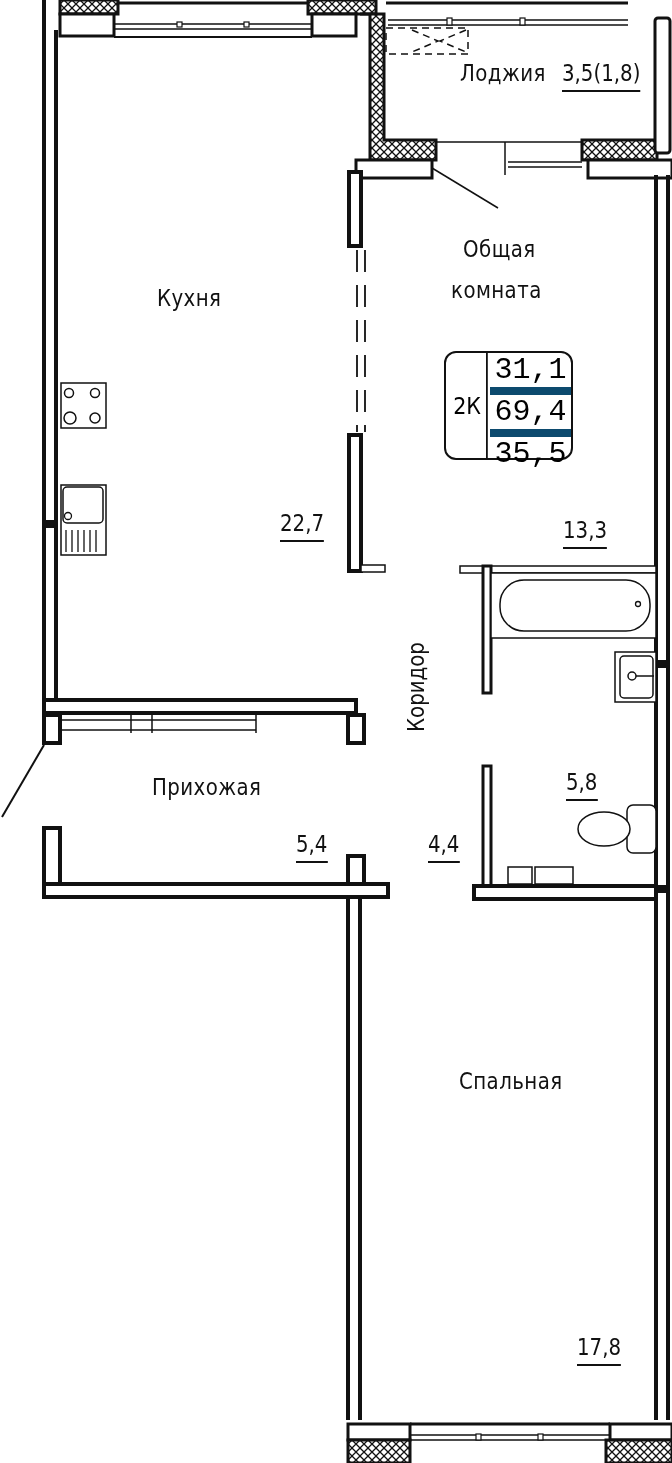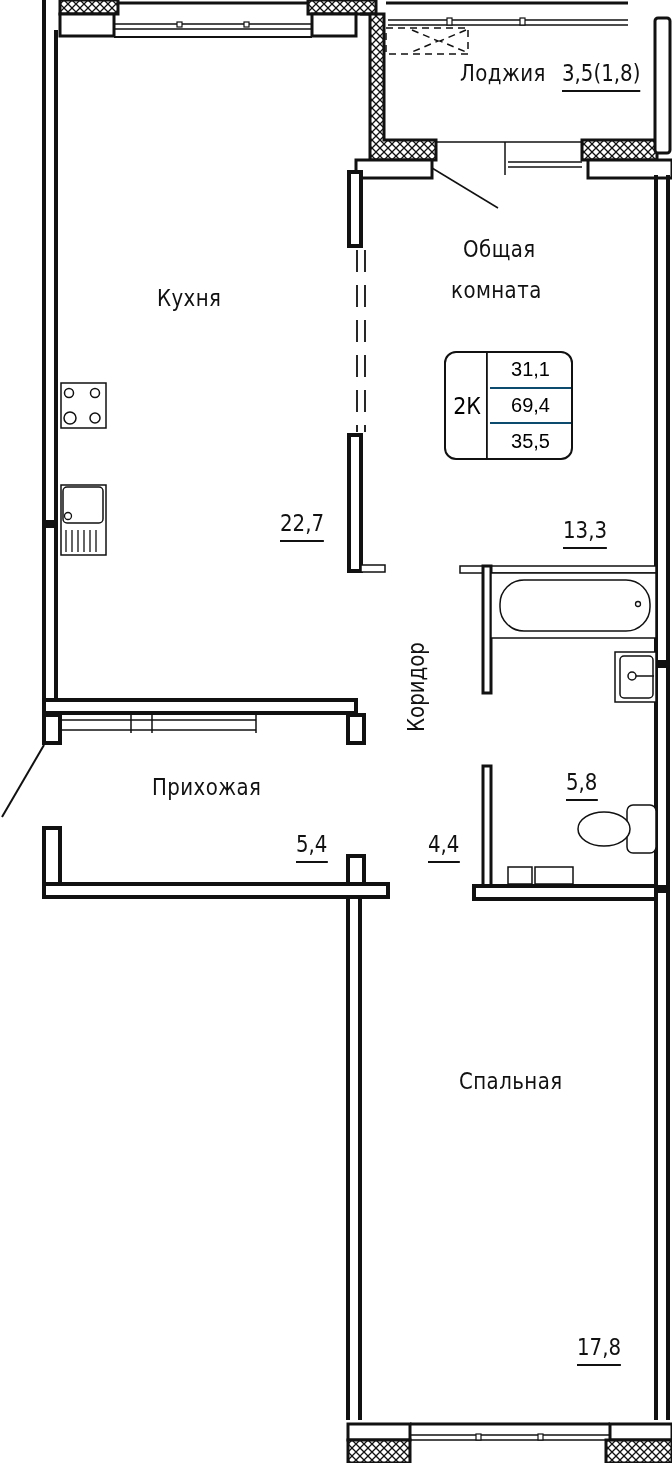--- a/index.html
+++ b/index.html
@@ -4,22 +4,22 @@
 <style>
   html,body{margin:0;padding:0;background:#fff;}
   body{width:672px;height:1463px;position:relative;overflow:hidden;font-family:"DejaVu Sans Condensed","DejaVu Sans",sans-serif;}
   #plan{position:absolute;left:0;top:0;}
   .lbl{position:absolute;font-family:"DejaVu Sans","Liberation Sans",sans-serif;font-size:23px;color:#111;letter-spacing:0.5px;transform:scaleX(0.86);transform-origin:left top;white-space:nowrap;line-height:1;}
   .area{position:absolute;font-family:"DejaVu Sans","Liberation Sans",sans-serif;font-size:23px;color:#111;transform:scaleX(0.86);transform-origin:left top;white-space:nowrap;line-height:1;padding-bottom:5px;border-bottom:2px solid #111;}
   .vert{position:absolute;font-family:"DejaVu Sans","Liberation Sans",sans-serif;font-size:23px;color:#111;transform:rotate(-90deg) scaleX(0.86);transform-origin:left top;white-space:nowrap;line-height:1;}
   .info{position:absolute;left:444px;top:351px;width:129px;height:109px;border:2px solid #111;border-radius:12px;box-sizing:border-box;display:flex;}
   .info .type{width:42px;border-right:2px solid #111;display:flex;align-items:center;justify-content:center;font-family:"DejaVu Sans",sans-serif;font-size:23px;transform:scaleX(0.9);}
   .info .vals{flex:1;display:flex;flex-direction:column;}
-  .info .vals div{flex:1;display:flex;align-items:center;justify-content:center;font-family:Liberation Sans, sans-serif;font-size:20px;}
-  .info .vals div+div{border-top:2px solid #0c4a6e;}
+  .info .vals div{flex:1;display:flex;align-items:center;justify-content:center;font-family:Liberation Mono, monospace;font-size:30px;}
+  .info .vals div+div{border-top:8px solid #0c4a6e;}
 </style>
 </head>
 <body>
 
 <svg id="plan" width="672" height="1463" viewBox="0 0 672 1463" xmlns="http://www.w3.org/2000/svg">
   <defs>
     <pattern id="hatch" width="8" height="8" patternUnits="userSpaceOnUse">
       <rect width="8" height="8" fill="#fff"></rect>
       <path d="M0,0 L8,8 M8,0 L0,8" stroke="#111" stroke-width="1.3"></path>
     </pattern>

